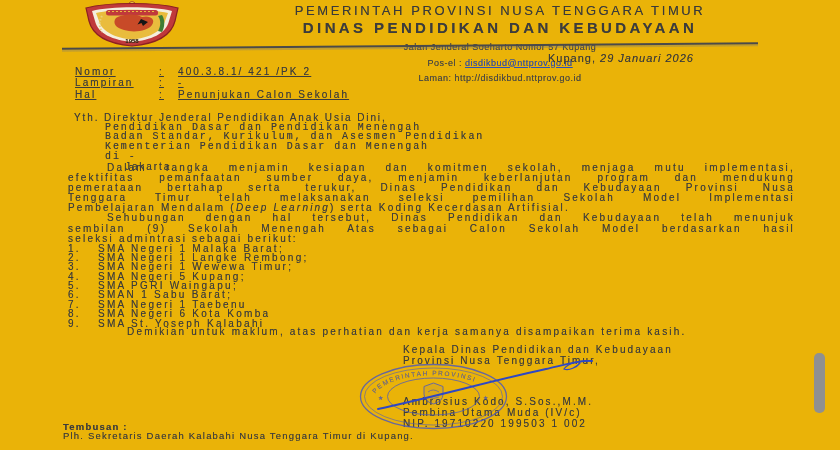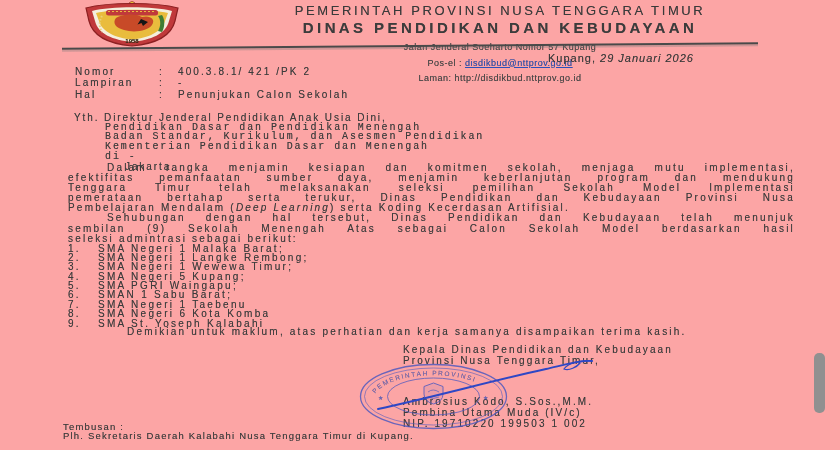--- a/index.html
+++ b/index.html
@@ -1,32 +1,32 @@
 <!DOCTYPE html>
 <html><head>
 <meta charset="utf-8">
 <style>
   html,body{margin:0;padding:0;background:#ffffff;}
-  .page{position:relative;width:840px;height:450px;background:#fca5a5;overflow:hidden;
+  .page{position:relative;width:840px;height:450px;background:#eab308;overflow:hidden;
         font-family:"Liberation Sans",sans-serif;color:#3c3c3c;
         text-shadow:0 0 0.5px rgba(60,60,60,0.55);}
   
   .logo{position:absolute;left:78px;top:1px;width:108px;height:46px;}
   .hdr{position:absolute;left:200px;top:0;width:600px;text-align:center;}
   .gov{font-size:13px;letter-spacing:2.6px;margin-top:3px;color:#3a3a3a;white-space:nowrap;}
   .agency{font-size:15px;font-weight:bold;letter-spacing:3.4px;margin-top:1px;white-space:nowrap;}
   .addr{font-size:9px;letter-spacing:0.5px;line-height:7.6px;margin-top:8px;color:#454545;}
   .addr a{color:#2b50bb;text-decoration:underline;}
   .rule{position:absolute;left:62px;top:45px;width:696px;height:2.4px;background:#4a4a4a;
         transform:rotate(-0.45deg);box-shadow:0 2px 0 rgba(120,120,120,0.35);}
   
   .date{position:absolute;left:548px;top:52px;font-size:11px;font-weight:400;letter-spacing:1px;color:#3a3a3a;white-space:nowrap;}
   .date .it{font-style:italic;}
   .meta{position:absolute;left:75px;top:66px;font-size:10px;letter-spacing:2.1px;line-height:11.4px;}
-  .meta-row{display:flex;align-items:flex-start;}
+  .meta-row{display:flex;align-items:flex-start;text-decoration:underline;}
   .meta-label{width:84px;}
   .meta-sep{width:19px;}
   
   .rcpt{position:absolute;left:74px;top:113px;font-size:10px;letter-spacing:1.9px;line-height:9.7px;}
   .rcpt .ind{padding-left:31px;font-family:Liberation Mono, monospace;}
   .rcpt .city{padding-left:51px;}
   
   .body{position:absolute;left:52px;top:163px;width:727px;font-size:10px;letter-spacing:2.2px;line-height:10.1px;margin-left:16px;}
   .jline{text-align:justify;text-align-last:justify;white-space:nowrap;}
   .jline.indent,.lline.indent{text-indent:39px;}
@@ -37,21 +37,21 @@
   .school-num{width:30px;flex:none;}
   .closing{padding-left:59px;line-height:10px;margin-top:-1px;white-space:nowrap;}
   
   .sig{position:absolute;left:403px;top:344px;font-size:10px;letter-spacing:2.1px;line-height:11px;z-index:2;}
   .sig .gap{height:30px;}
   .stamp{position:absolute;left:357px;top:362px;width:153px;height:69px;z-index:3;opacity:0.82;
          filter:blur(0.2px);pointer-events:none;}
   .sigstroke{position:absolute;left:290px;top:350px;width:320px;height:70px;z-index:4;pointer-events:none;}
   
   .cc{position:absolute;left:63px;top:423px;font-size:9.5px;letter-spacing:1.2px;line-height:8.8px;}
-  .cc .lbl{font-weight:normal;}
+  .cc .lbl{font-weight:bold;}
   
   .thumb{position:absolute;left:814px;top:353px;width:11px;height:60px;background:#909090;border-radius:5px;}
 </style>
 </head>
 <body>
 
 <div class="page">
 
   <div class="logo">
     <svg width="108" height="46" viewBox="0 0 108 46">
@@ -105,22 +105,22 @@
     <div class="ind">Pendidikan Dasar dan Pendidikan Menengah</div>
     <div class="ind">Badan Standar, Kurikulum, dan Asesmen Pendidikan</div>
     <div class="ind">Kementerian Pendidikan Dasar dan Menengah</div>
     <div class="ind">di -</div>
     <div class="city">Jakarta.</div>
   </div>
 
   <div class="body">
     <div class="jline indent">Dalam rangka menjamin kesiapan dan komitmen sekolah, menjaga mutu implementasi,</div>
     <div class="jline">efektifitas pemanfaatan sumber daya, menjamin keberlanjutan program dan mendukung</div>
+    <div class="jline">pemerataan bertahap serta terukur, Dinas Pendidikan dan Kebudayaan Provinsi Nusa</div>
     <div class="jline">Tenggara Timur telah melaksanakan seleksi pemilihan Sekolah Model Implementasi</div>
-    <div class="jline">pemerataan bertahap serta terukur, Dinas Pendidikan dan Kebudayaan Provinsi Nusa</div>
     <div class="lline"><span>Pembelajaran Mendalam (</span><span class="em">Deep Learning</span><span>) serta Koding Kecerdasan Artifisial.</span></div>
     <div class="jline indent">Sehubungan dengan hal tersebut, Dinas Pendidikan dan Kebudayaan telah menunjuk</div>
     <div class="jline">sembilan (9) Sekolah Menengah Atas sebagai Calon Sekolah Model berdasarkan hasil</div>
     <div class="lline">seleksi admintrasi sebagai berikut:</div>
 
     <div class="schools">
       <div class="school-row">
           <span class="school-num">1.</span>
           <span>SMA Negeri 1 Malaka Barat;</span>
         </div>

